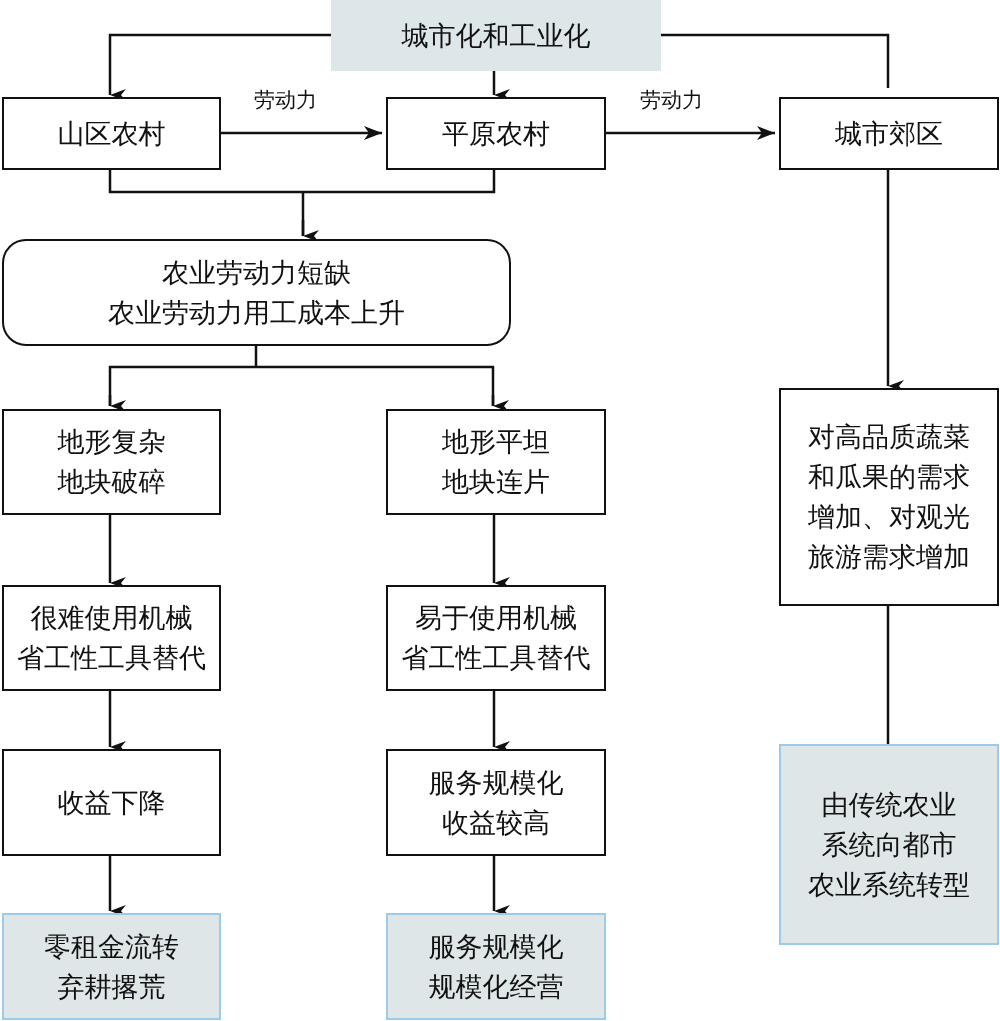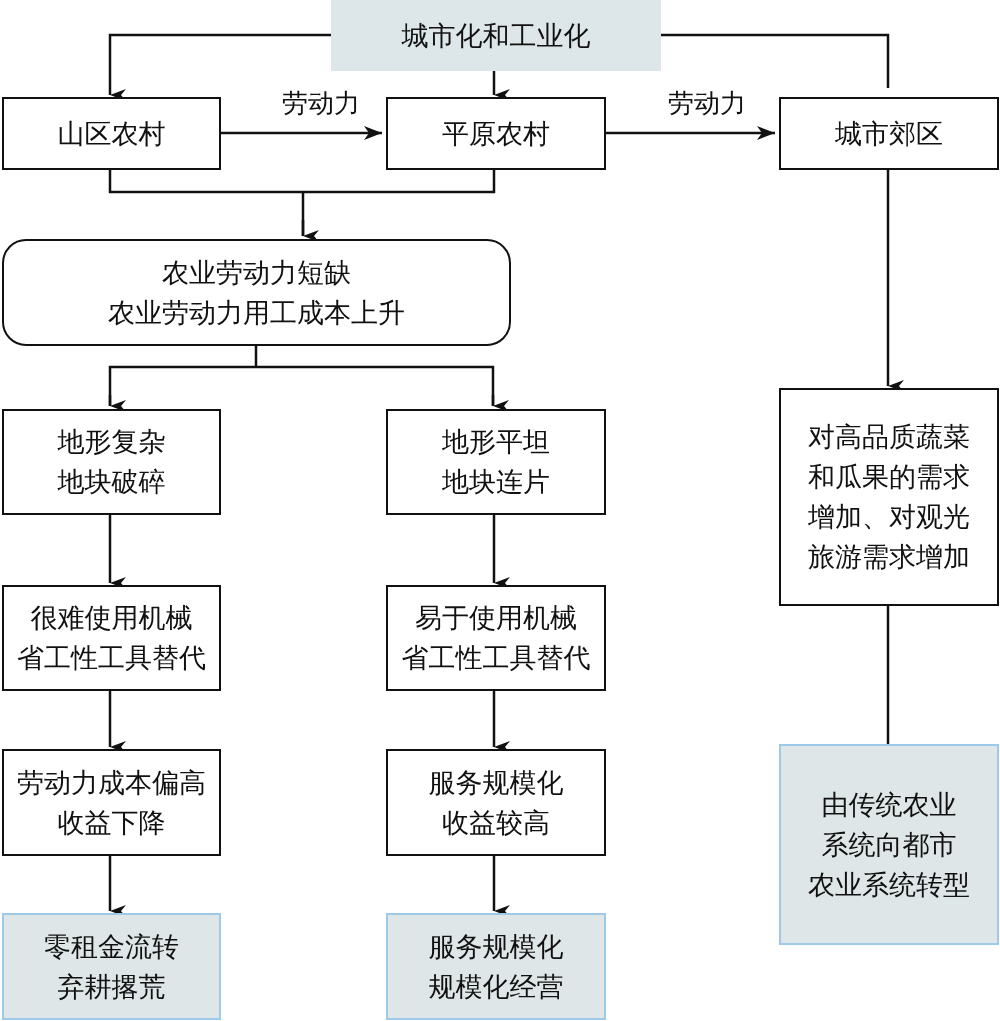--- a/index.html
+++ b/index.html
@@ -4,21 +4,21 @@
 <style>
   html, body { margin: 0; padding: 0; background: #ffffff; }
   body { width: 1000px; height: 1021px; position: relative; overflow: hidden;
          font-family: "DejaVu Serif", "Liberation Serif", serif; color: #111; }
   .box { position: absolute; box-sizing: border-box; display: flex; flex-direction: column;
          align-items: center; justify-content: center; text-align: center;
          font-size: 27px; line-height: 40px; background: #fff; border: 2.5px solid #111; }
   .box.shaded { background: #dfe6e8; border: 2px solid #9dcaeb; }
   .box.top { background: #dde6e8; border: none; }
   .line-text { display: block; white-space: nowrap; }
-  .label { position: absolute; font-size: 26px; white-space: nowrap; margin-left: 28px; }
+  .label { position: absolute; font-size: 21px; white-space: nowrap; }
   svg.connectors { position: absolute; left: 0; top: 0; width: 1000px; height: 1021px; }
 </style>
 </head>
 <body>
 
 <svg class="connectors" xmlns="http://www.w3.org/2000/svg">
   <defs>
     <marker id="ah" viewBox="0 0 12 16" refX="6" refY="16" markerWidth="12" markerHeight="16" orient="auto-start-reverse" markerUnits="userSpaceOnUse">
       <path d="M0,0 L6,16 L12,0 L6,5 Z" fill="#111"></path>
     </marker>
@@ -92,21 +92,20 @@
 <div class="box" style="left:2px;top:585px;width:219px;height:106px;">
   <span class="line-text">很难使用机械</span>
   <span class="line-text">省工性工具替代</span>
 </div>
 <div class="box" style="left:386px;top:585px;width:220px;height:106px;">
   <span class="line-text">易于使用机械</span>
   <span class="line-text">省工性工具替代</span>
 </div>
 
 <div class="box" style="left:2px;top:749px;width:219px;height:107px;">
-  <span class="line-text">劳动力成本偏高</span>
   <span class="line-text">收益下降</span>
 </div>
 <div class="box" style="left:386px;top:749px;width:220px;height:107px;">
   <span class="line-text">服务规模化</span>
   <span class="line-text">收益较高</span>
 </div>
 
 <div class="box shaded" style="left:2px;top:913px;width:219px;height:107px;">
   <span class="line-text">零租金流转</span>
   <span class="line-text">弃耕撂荒</span>

